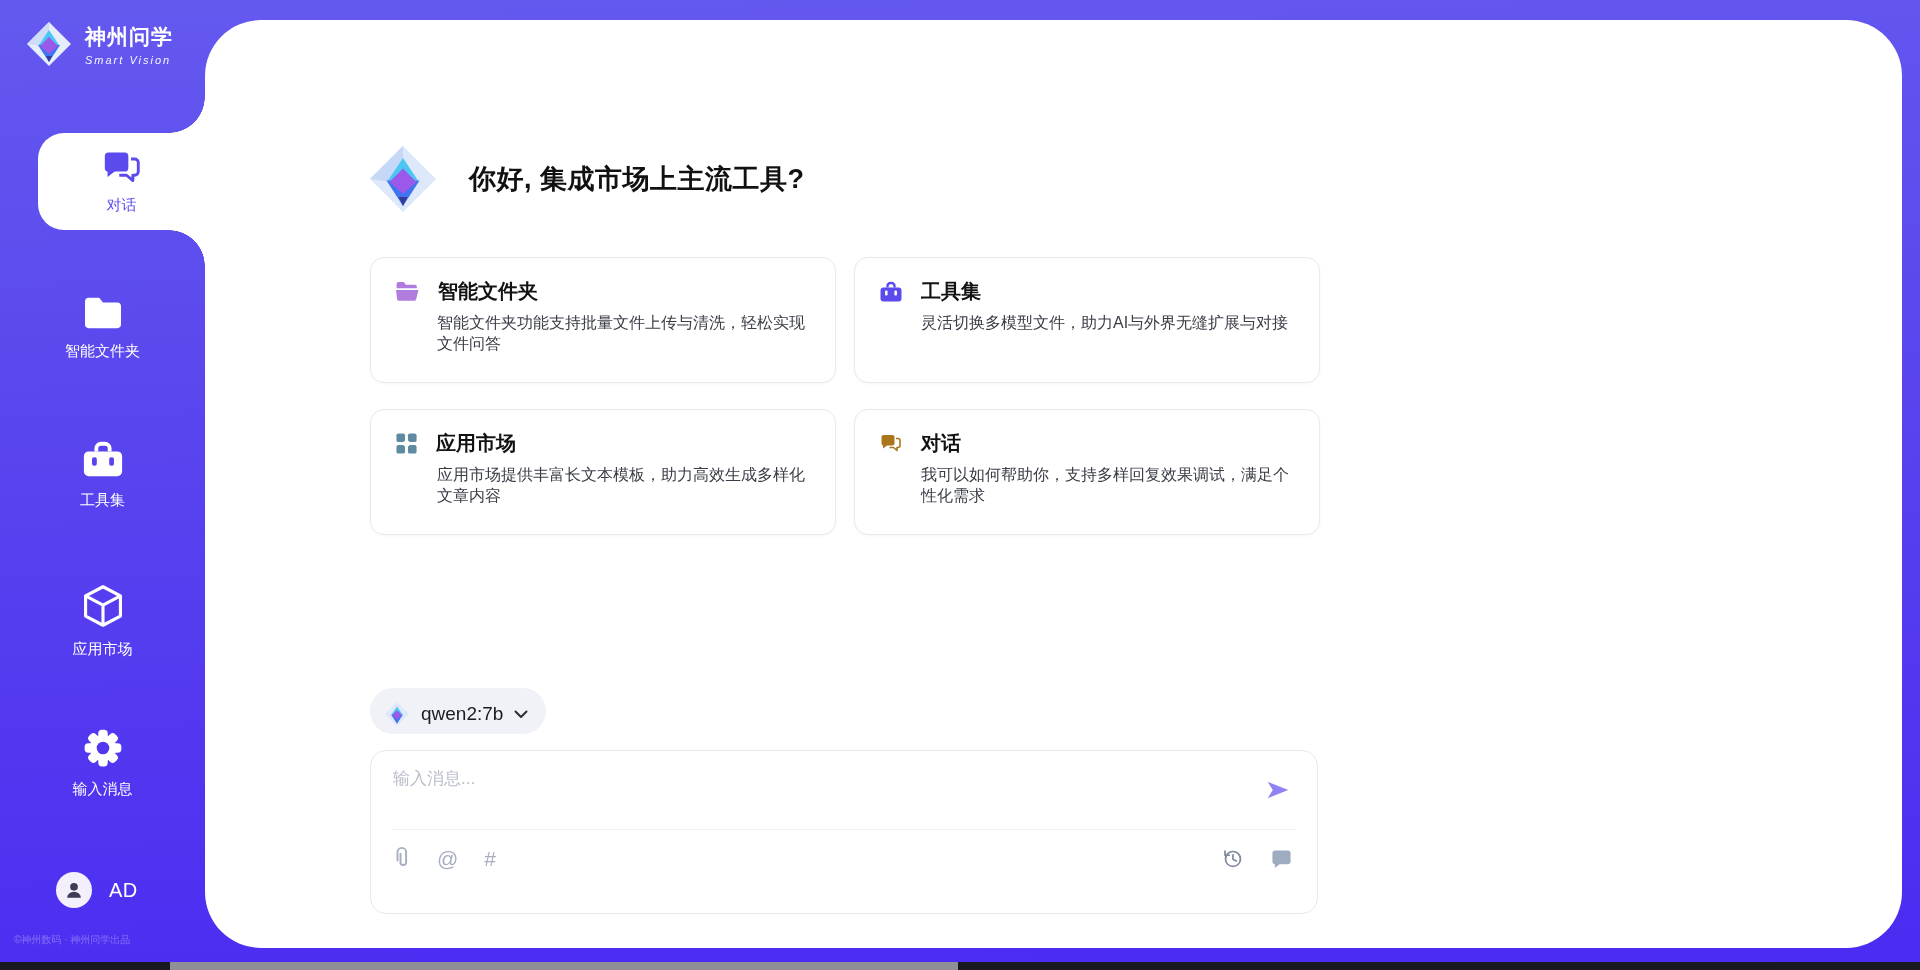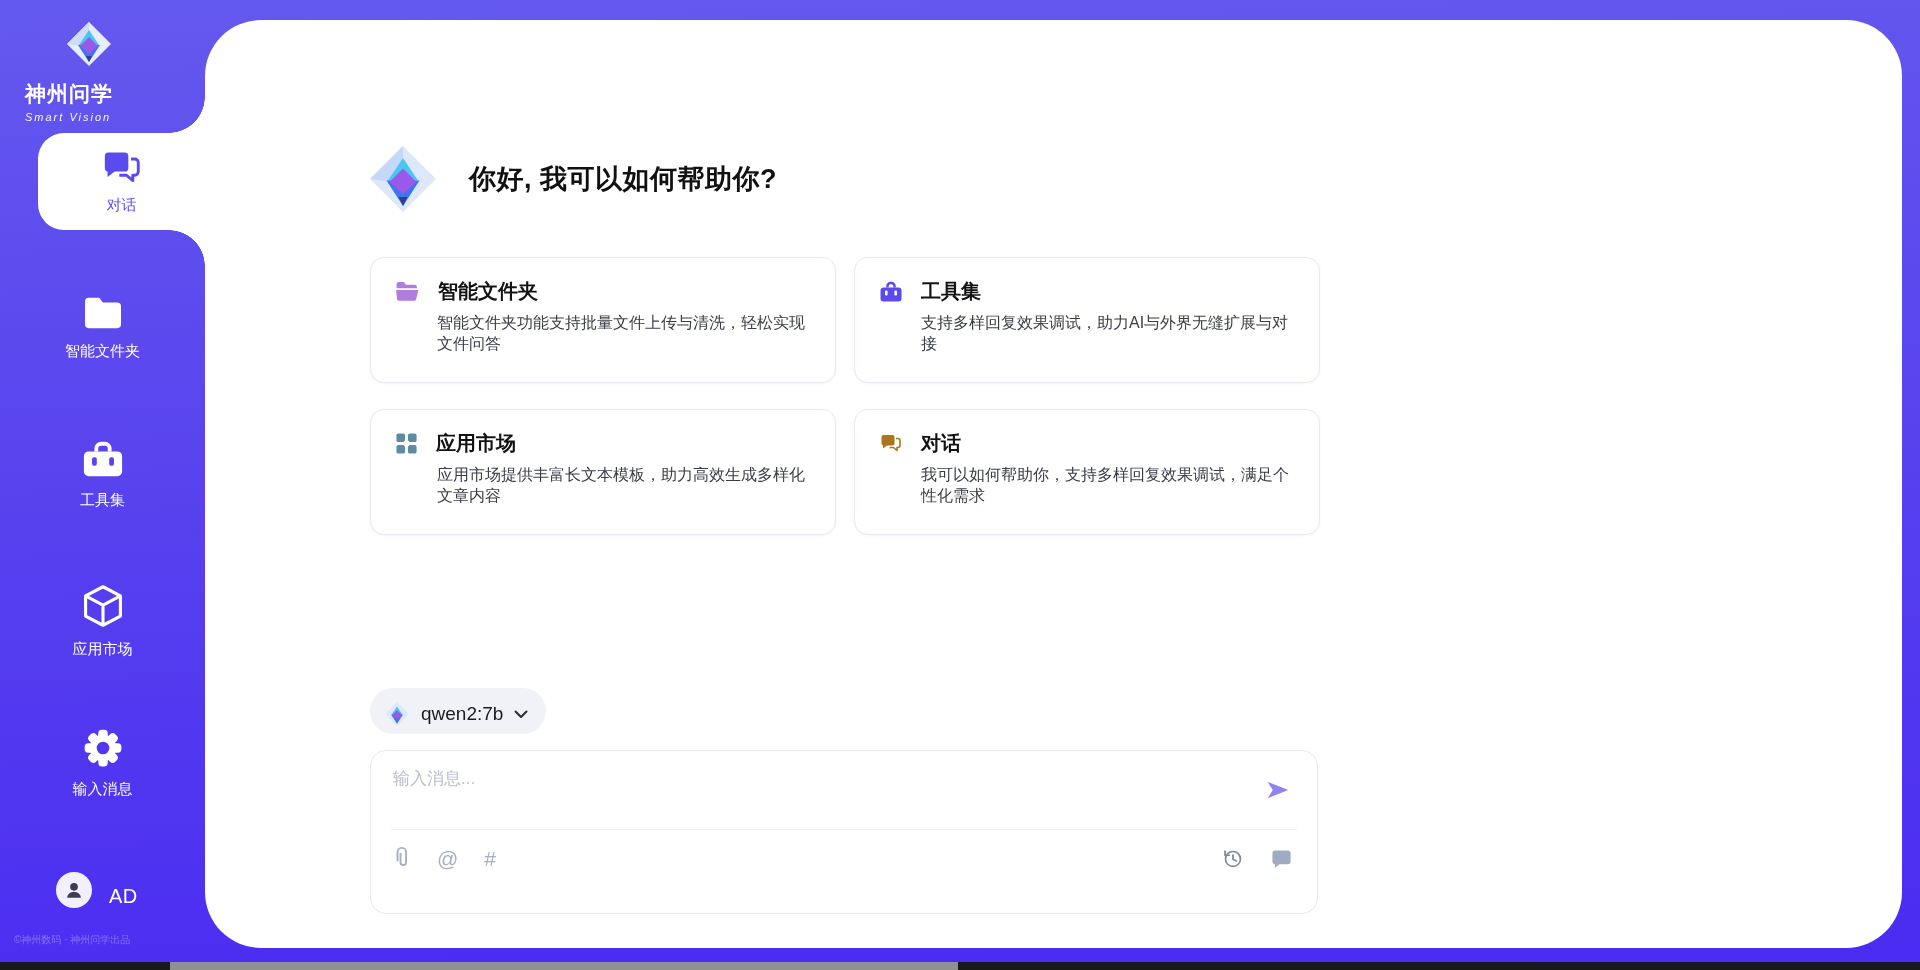--- a/index.html
+++ b/index.html
@@ -9,38 +9,38 @@
   .stage { position:relative; width:1920px; height:970px;
            background:linear-gradient(178deg,#6459ef 0%,#5a46ee 40%,#4a2bf2 100%); overflow:hidden; }
 
   
   .panel { position:absolute; left:205px; top:20px; width:1697px; height:928px;
            background:#fff; border-radius:56px; z-index:1; }
 
   
   .sidebar { position:absolute; left:0; top:0; width:205px; height:100%; z-index:3; color:#fff; }
 
-  .brand { position:absolute; left:25px; top:20px; display:flex; align-items:flex-end; gap:12px;flex-direction:column; }
+  .brand { position:absolute; left:25px; top:20px; display:flex; align-items:center; gap:12px; }
   .brand-name { font-size:21px; font-weight:700; letter-spacing:1px; }
   .brand-sub  { font-size:11px; letter-spacing:2px; margin-top:3px; opacity:.95;font-style:italic; }
 
   .tab { position:absolute; left:38px; top:133px; width:167px; height:97px; background:#fff;
          border-radius:26px 0 0 26px; z-index:2; display:flex; flex-direction:column;
          align-items:center; justify-content:center; gap:9px; }
   .tab::before { content:""; position:absolute; right:0; top:-36px; width:36px; height:36px;
          background:radial-gradient(circle at 0 0, rgba(255,255,255,0) 35.5px, #fff 36px); }
   .tab::after  { content:""; position:absolute; right:0; bottom:-36px; width:36px; height:36px;
          background:radial-gradient(circle at 0 100%, rgba(255,255,255,0) 35.5px, #fff 36px); }
   .tab .nlabel { color:#5b4bee; }
 
   .nav-item { position:absolute; left:0; width:205px; display:flex; flex-direction:column;
               align-items:center; gap:11px; cursor:pointer; }
   .nlabel { font-size:15px; }
 
-  .user-row { position:absolute; left:56px; top:872px; display:flex; align-items:flex-end; gap:17px; }
+  .user-row { position:absolute; left:56px; top:872px; display:flex; align-items:center; gap:17px; }
   .avatar { width:36px; height:36px; border-radius:50%; background:#f3effc; display:flex;
             align-items:center; justify-content:center; }
   .user-initials { font-size:20px; color:#fff; letter-spacing:.5px; }
 
   .side-footer { position:absolute; left:14px; bottom:23px; font-size:10px; color:rgba(255,255,255,.3); }
 
   
   .hero { position:absolute; left:367px; top:143px; display:flex; align-items:center; gap:30px; }
   .hero h1 { font-size:27px; font-weight:800; color:#111; letter-spacing:.5px; }
 
@@ -190,21 +190,21 @@
     <span style="line-height:0;">
       <svg width="72" height="72" viewBox="0 0 48 48">
         <polygon points="24,2 46,24 24,46 2,24" fill="#dde8fb"></polygon>
         <polygon points="24,2 2,24 24,27" fill="#c6d8f8"></polygon>
         <polygon points="24,10 34,25 14,25" fill="#49c6f2"></polygon>
         <polygon points="13,25 35,25 24,42" fill="#3f74ef"></polygon>
         <polygon points="24,17 33,26 24,34 15,26" fill="#9b59ea"></polygon>
         <polygon points="21,36 27,36 24,42" fill="#343b96"></polygon>
       </svg>
     </span>
-    <h1>你好, 我可以如何帮助你?</h1>
+    <h1>你好, 集成市场上主流工具?</h1>
   </div>
 
   <div class="cards" style="z-index:2;">
 
     <div class="card">
       <div class="card-head">
         <span style="line-height:0;">
           <svg width="25" height="22" viewBox="0 0 24 21" fill="#b07ddf">
             <path d="M1.5 3 a2 2 0 0 1 2-2 h5 l2 2.5 h8.5 a2 2 0 0 1 2 2 V7 H1.5 Z"></path>
             <path d="M1 8.5 h21.5 l-2.2 9 a2 2 0 0 1 -1.9 1.5 H4 a2 2 0 0 1 -2-1.6 Z"></path>
@@ -220,21 +220,21 @@
         <span style="line-height:0;">
           <svg width="24" height="22" viewBox="0 0 24 22">
             <rect x="1.5" y="6.5" width="21" height="14" rx="3" fill="#5b4bee"></rect>
             <path d="M8.5 6.5 V5 a3 3 0 0 1 3-3 h1 a3 3 0 0 1 3 3 v1.5" fill="none" stroke="#5b4bee" stroke-width="2.4"></path>
             <rect x="6" y="9.5" width="2.6" height="5" rx="1.1" fill="#fff"></rect>
             <rect x="15.4" y="9.5" width="2.6" height="5" rx="1.1" fill="#fff"></rect>
           </svg>
         </span>
         <span class="card-title">工具集</span>
       </div>
-      <p class="card-desc">支持多样回复效果调试，助力AI与外界无缝扩展与对接</p>
+      <p class="card-desc">灵活切换多模型文件，助力AI与外界无缝扩展与对接</p>
     </div>
 
     <div class="card">
       <div class="card-head">
         <span style="line-height:0;">
           <svg width="23" height="23" viewBox="0 0 24 24" fill="#5e8ba1">
             <rect x="1.5" y="1.5" width="9" height="9" rx="2"></rect>
             <rect x="13.5" y="1.5" width="9" height="9" rx="2"></rect>
             <rect x="1.5" y="13.5" width="9" height="9" rx="2"></rect>
             <rect x="13.5" y="13.5" width="9" height="9" rx="2"></rect>

